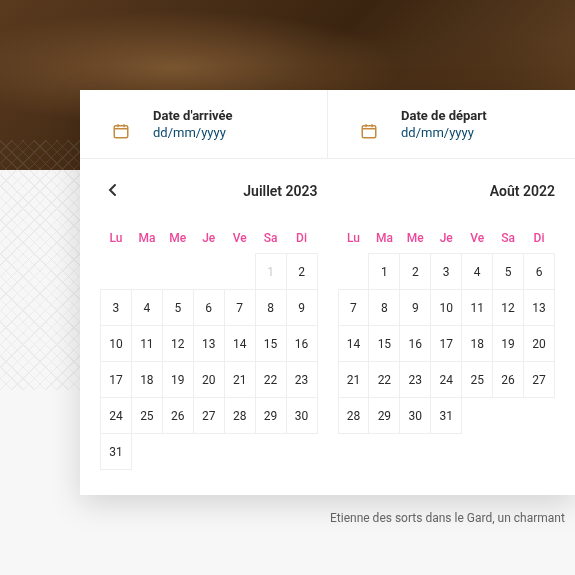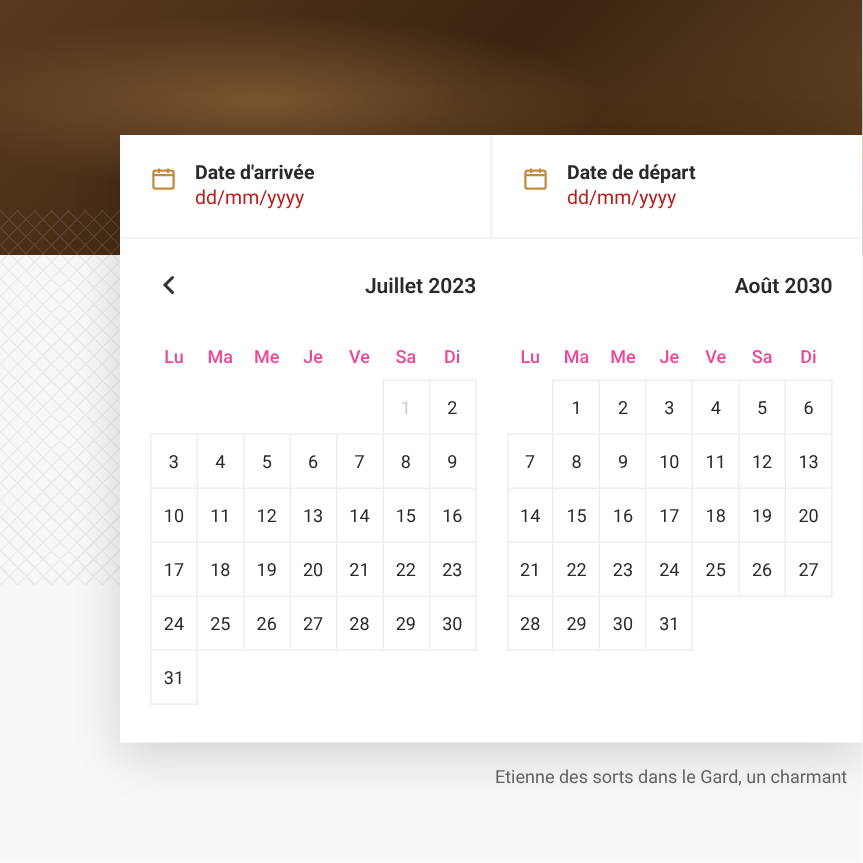--- a/index.html
+++ b/index.html
@@ -2,27 +2,27 @@
 <html><head>
 <meta charset="utf-8">
 <style>
 *{margin:0;padding:0;box-sizing:border-box;font-family:-apple-system,BlinkMacSystemFont,"Segoe UI",Roboto,sans-serif}
 body{width:575px;height:575px;overflow:hidden;background:#f7f7f7;position:relative}
 .bg-image{position:absolute;top:0;left:0;width:100%;height:170px;background:linear-gradient(135deg,#5a3a1f 0%,#3a2410 50%,#6b4a2a 100%);z-index:0}
 .bg-image::before{content:"";position:absolute;inset:0;background:radial-gradient(ellipse at 30% 40%,#7a5530 0%,transparent 40%),radial-gradient(ellipse at 70% 60%,#4a2f15 0%,transparent 50%)}
 .bg-pattern{position:absolute;top:140px;left:0;width:80px;height:250px;z-index:0;opacity:0.15;background-image:repeating-linear-gradient(45deg,#aaa 0,#aaa 1px,transparent 1px,transparent 8px),repeating-linear-gradient(-45deg,#aaa 0,#aaa 1px,transparent 1px,transparent 8px)}
 .panel{position:absolute;top:90px;left:80px;right:0;background:#fff;box-shadow:0 8px 30px rgba(0,0,0,0.15);z-index:2}
 .inputs-row{display:flex;border-bottom:1px solid #eee}
-.date-input{flex:1;padding:18px 20px;display:flex;align-items:flex-start;gap:12px;border-right:1px solid #eee;cursor:pointer}
+.date-input{flex:1;padding:18px 32px;display:flex;align-items:flex-end;gap:23px;border-right:1px solid #eee;cursor:pointer}
 .date-input:last-child{border-right:none}
 .cal-icon{width:18px;height:18px;flex-shrink:0;margin-top:2px}
 .cal-icon svg{width:100%;height:100%}
 .date-input-text{display:flex;flex-direction:column;gap:2px}
 .date-label{font-size:13px;font-weight:700;color:#2a2a2a}
-.date-placeholder{font-size:13px;color:#b91c1c}
+.date-placeholder{font-size:13px;color:#0c4a6e}
 .calendars{display:flex;padding:20px 10px 25px}
 .calendar{flex:1;padding:0 10px}
 .cal-header{display:flex;align-items:center;justify-content:flex-end;position:relative;margin-bottom:20px;height:24px}
 .nav-btn{position:absolute;width:24px;height:24px;display:flex;align-items:center;justify-content:center;cursor:pointer;font-size:16px;color:#333;background:none;border:none}
 .nav-prev{left:0}
 .month-title{font-size:14px;font-weight:600;color:#2a2a2a}
 .cal-grid{width:100%;border-collapse:collapse}
 .cal-grid th{font-size:12px;font-weight:500;color:#ec4899;padding:8px 0;text-align:center;width:14.28%}
 .cal-grid td{font-size:12px;color:#2a2a2a;text-align:center;height:36px;border:1px solid #eee;cursor:pointer}
 .cal-grid td.empty{border:none;cursor:default}
@@ -139,21 +139,21 @@
               <td class="empty"></td>
               <td class="empty"></td>
               <td class="empty"></td>
             </tr>
           </tbody>
       </table>
     </div>
 
     <div class="calendar">
       <div class="cal-header">
-        <span class="month-title">Août 2030</span>
+        <span class="month-title">Août 2022</span>
       </div>
       <table class="cal-grid">
         <thead>
             <tr id="wd2">
               <th>Lu</th>
               <th>Ma</th>
               <th>Me</th>
               <th>Je</th>
               <th>Ve</th>
               <th>Sa</th>

